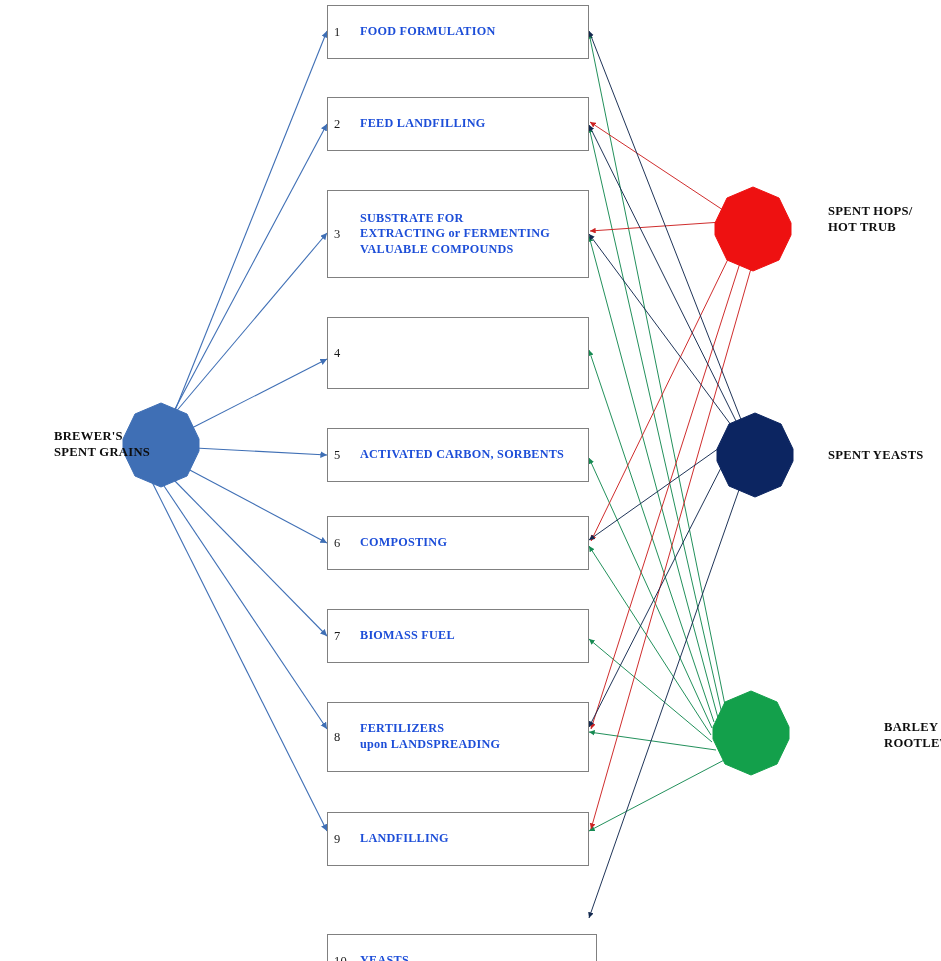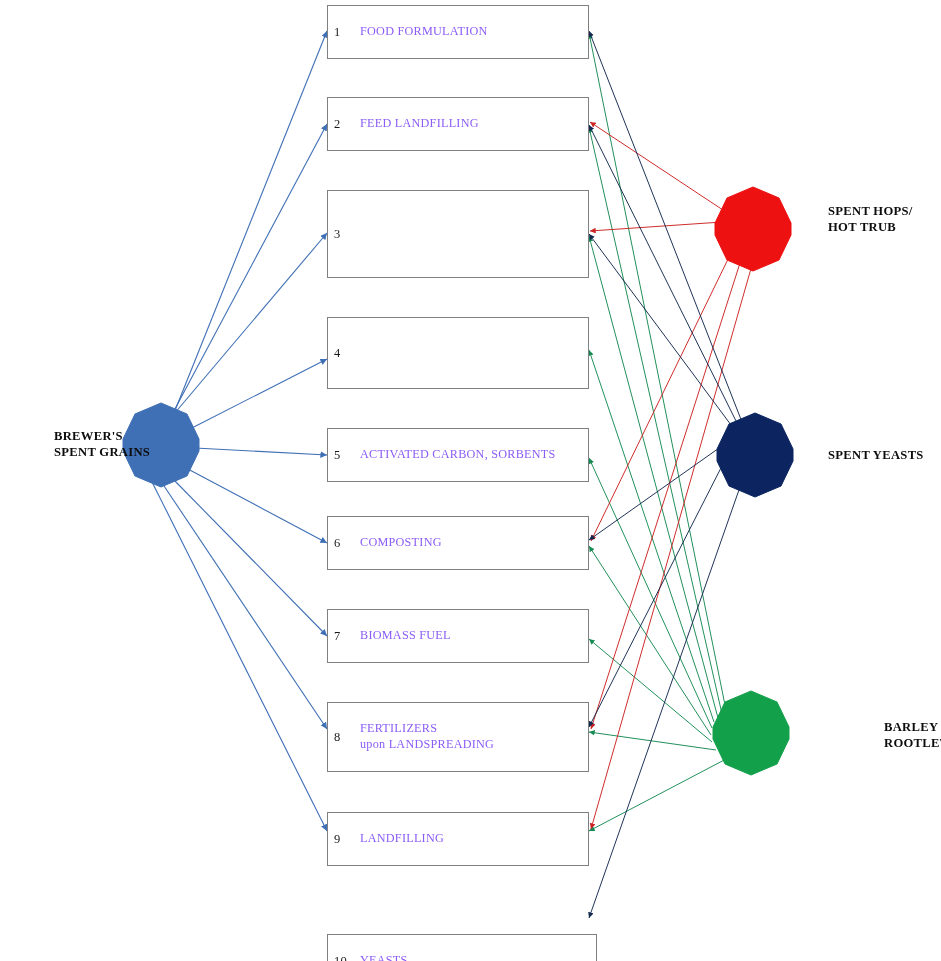--- a/index.html
+++ b/index.html
@@ -42,24 +42,25 @@
     padding-left: 6px;
     font-size: 12.5px;
     font-weight: 400;
     color: #1a1a1a;
     letter-spacing: 0.2px;
   }
   .opt-label {
     flex: 1 1 auto;
     font-size: 12.2px;
     line-height: 1.28;
-    color: #8b5cf6;
+    color: #1d4ed8;
     letter-spacing: 0.25px;
     white-space: pre-line;
     padding-right: 4px;
+    font-weight: bold;
   }
   .node-label {
     position: absolute;
     font-family: "Liberation Serif", "DejaVu Serif", serif;
     font-weight: bold;
     font-size: 12.6px;
     line-height: 1.3;
     color: #0d0d0d;
     letter-spacing: 0.3px;
     white-space: pre-line;
@@ -169,20 +170,23 @@
     <span class="opt-label">FOOD FORMULATION</span>
   </div>
 
   <div class="opt-box" style="left:327px; top:97px; width:262px; height:54px;">
     <span class="opt-num">2</span>
     <span class="opt-label">FEED LANDFILLING</span>
   </div>
 
   <div class="opt-box" style="left:327px; top:190px; width:262px; height:88px;">
     <span class="opt-num">3</span>
+    <span class="opt-label">SUBSTRATE FOR
+EXTRACTING or FERMENTING
+VALUABLE COMPOUNDS</span>
   </div>
 
   <div class="opt-box" style="left:327px; top:317px; width:262px; height:72px;">
     <span class="opt-num">4</span>
   </div>
 
   <div class="opt-box" style="left:327px; top:428px; width:262px; height:54px;">
     <span class="opt-num">5</span>
     <span class="opt-label">ACTIVATED CARBON, SORBENTS</span>
   </div>

